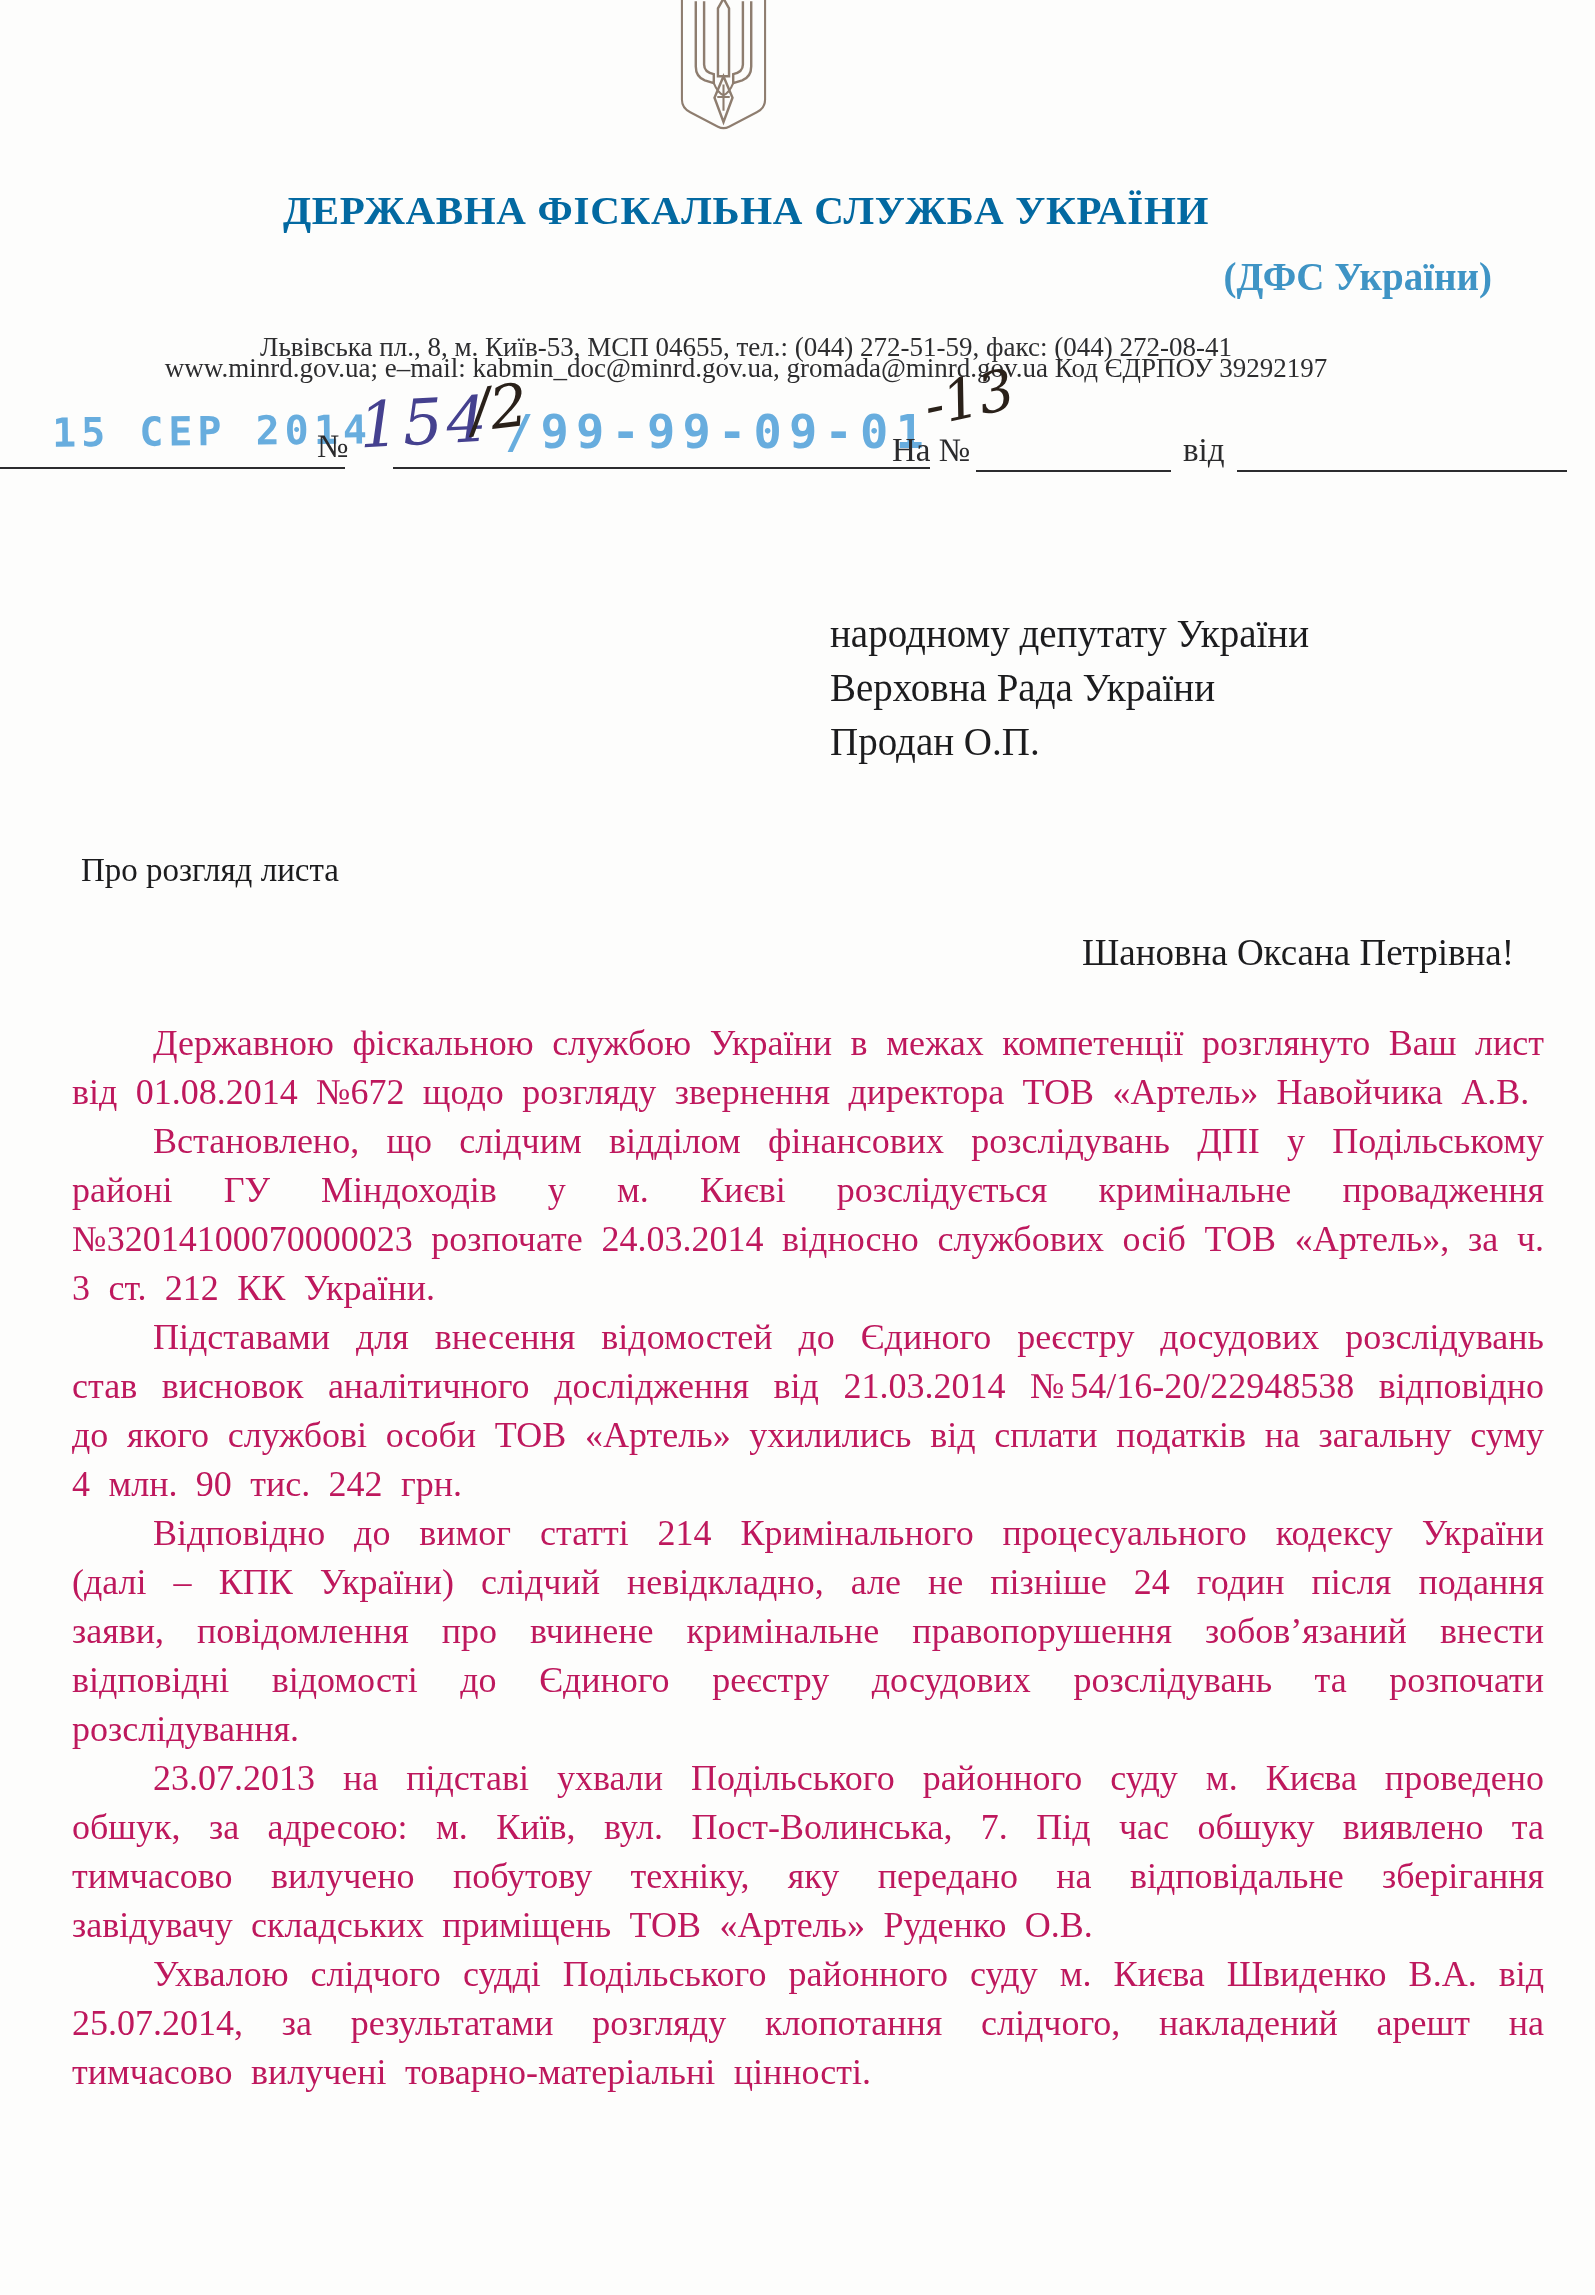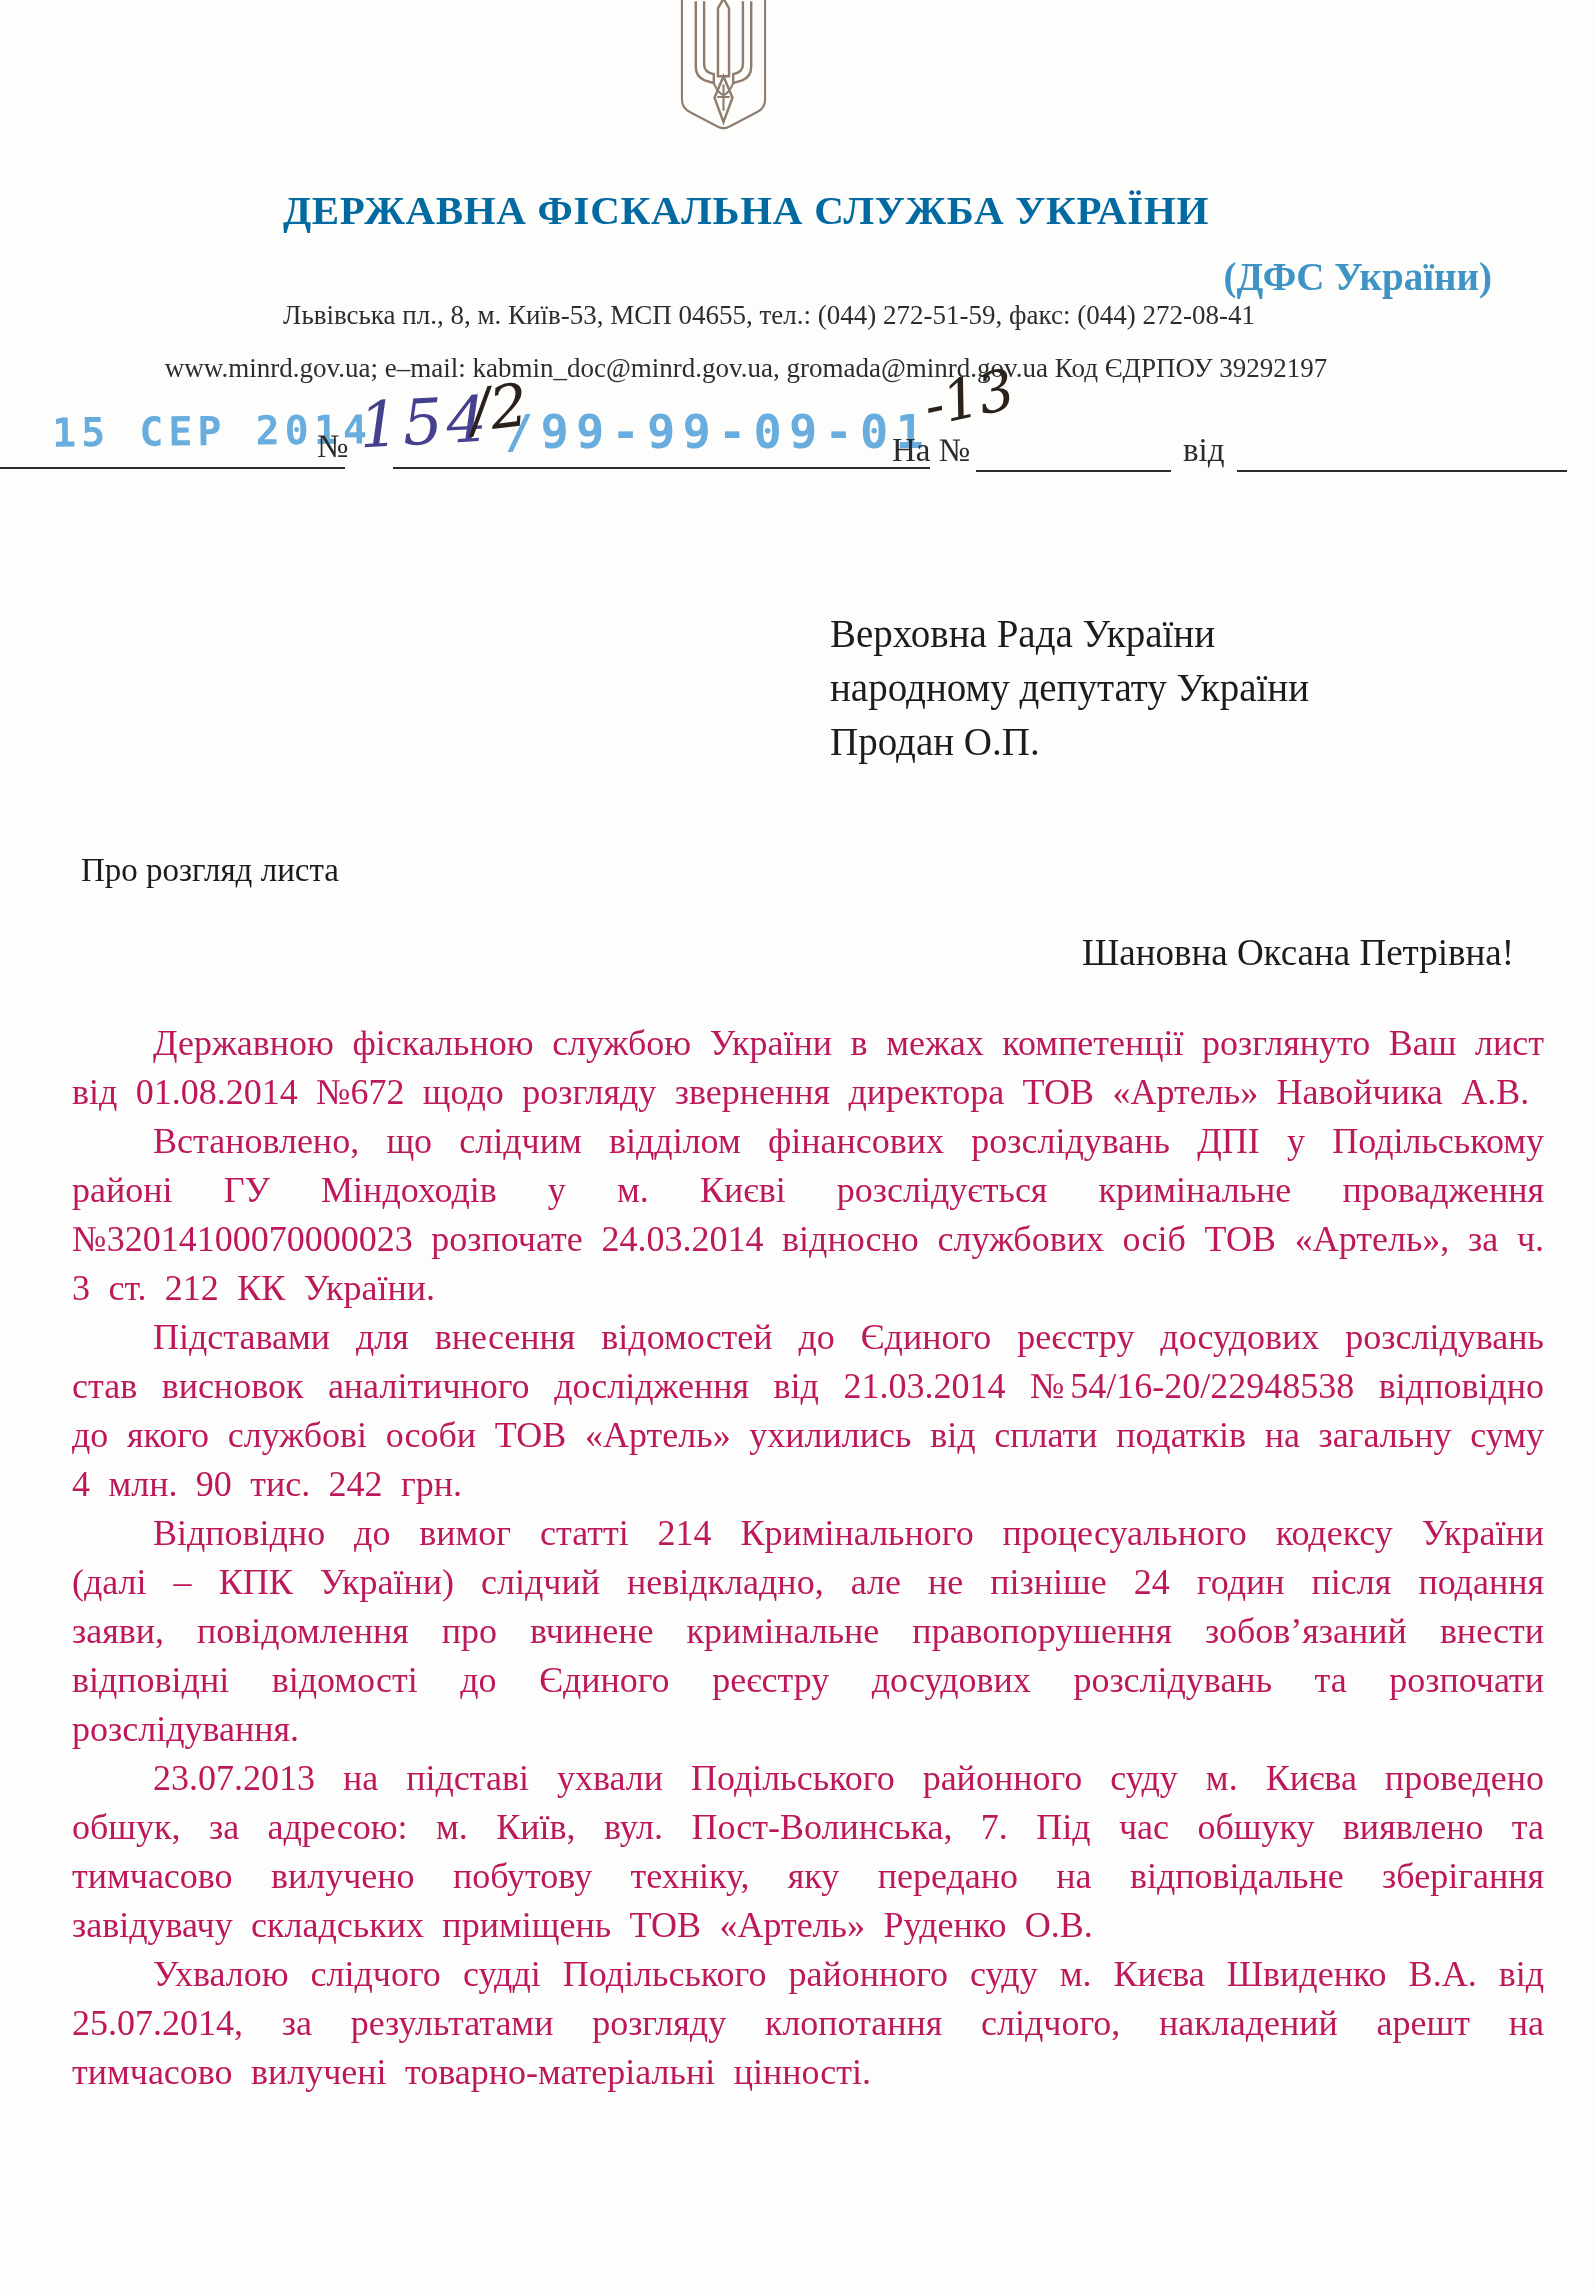--- a/index.html
+++ b/index.html
@@ -17,21 +17,21 @@
   .org-name{
     position:absolute;left:0;top:186px;width:1492px;
     text-align:center;font-weight:bold;font-size:41px;letter-spacing:0.7px;
     font-family:"Liberation Serif", serif;
   }
   .org-short{
     position:absolute;left:0;top:254px;width:1492px;
     text-align:right;font-weight:bold;font-size:39px;
   }
   .addr{position:absolute;left:0;width:1492px;text-align:center;font-size:27px;color:#2d2d2f;}
-  .addr1{top:300px;margin-left:23px;}
+  .addr1{top:332px;}
   .addr2{top:353px;}
   
   .ref-row{position:absolute;left:0;top:0;width:1596px;height:0;}
   .stamp{
     font-family:"DejaVu Sans Mono", monospace;font-weight:bold;
     color:#58a5db;opacity:.9;
   }
   .date-stamp{
     position:absolute;left:52px;top:408px;font-size:40px;letter-spacing:5px;
     transform:rotate(-0.6deg);
@@ -96,22 +96,22 @@
     <span class="ink ink-black hand-13">-13</span>
     <span class="ref-label lbl-na">На №</span>
     <span class="ref-label lbl-vid">від</span>
     <div class="rule rule1"></div>
     <div class="rule rule2"></div>
     <div class="rule rule3"></div>
     <div class="rule rule4"></div>
   </div>
 
   <div class="recipient">
+    <div>народному депутату України</div>
     <div>Верховна Рада України</div>
-    <div>народному депутату України</div>
     <div>Продан О.П.</div>
   </div>
 
   <div class="subject">Про розгляд листа</div>
 
   <div class="salutation">Шановна Оксана Петрівна!</div>
 
   <div class="body-text">
     <p>Державною фіскальною службою України в межах компетенції розглянуто Ваш лист від 01.08.2014 №672 щодо розгляду звернення директора ТОВ «Артель» Навойчика А.В.</p>
     <p>Встановлено, що слідчим відділом фінансових розслідувань ДПІ у Подільському районі ГУ Міндоходів у м. Києві розслідується кримінальне провадження №32014100070000023 розпочате 24.03.2014 відносно службових осіб ТОВ «Артель», за ч. 3 ст. 212 КК України.</p>

